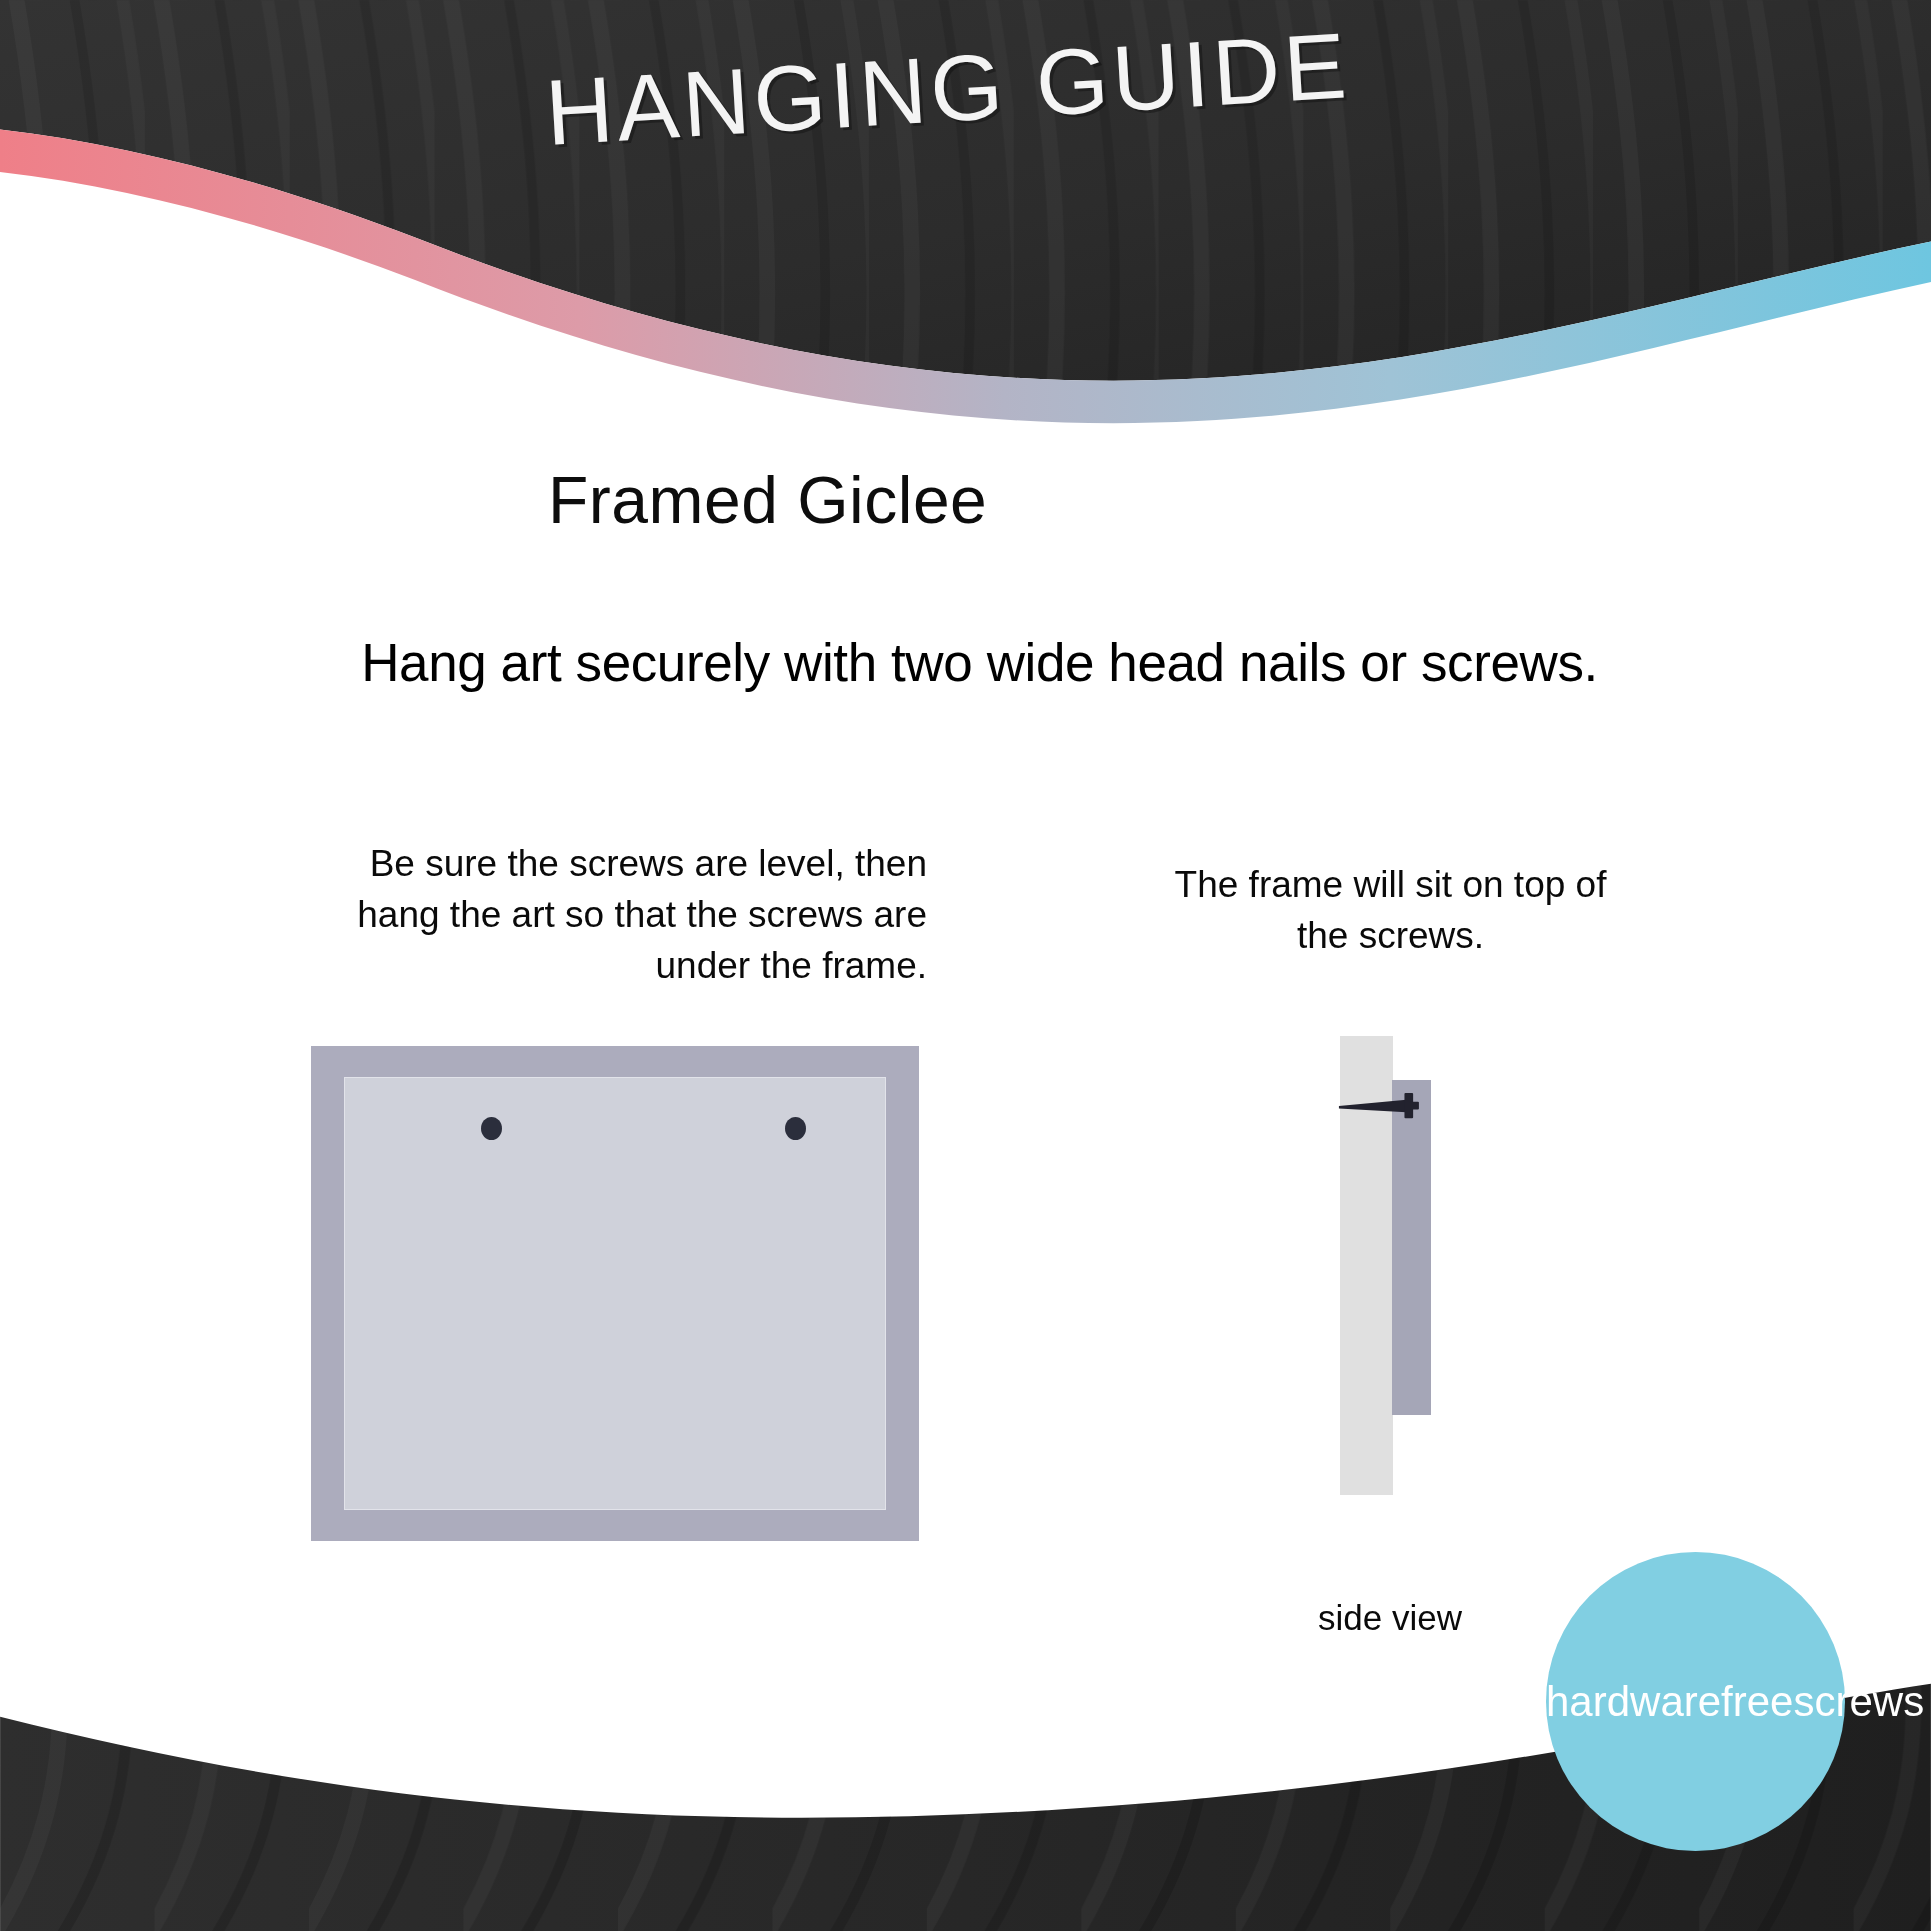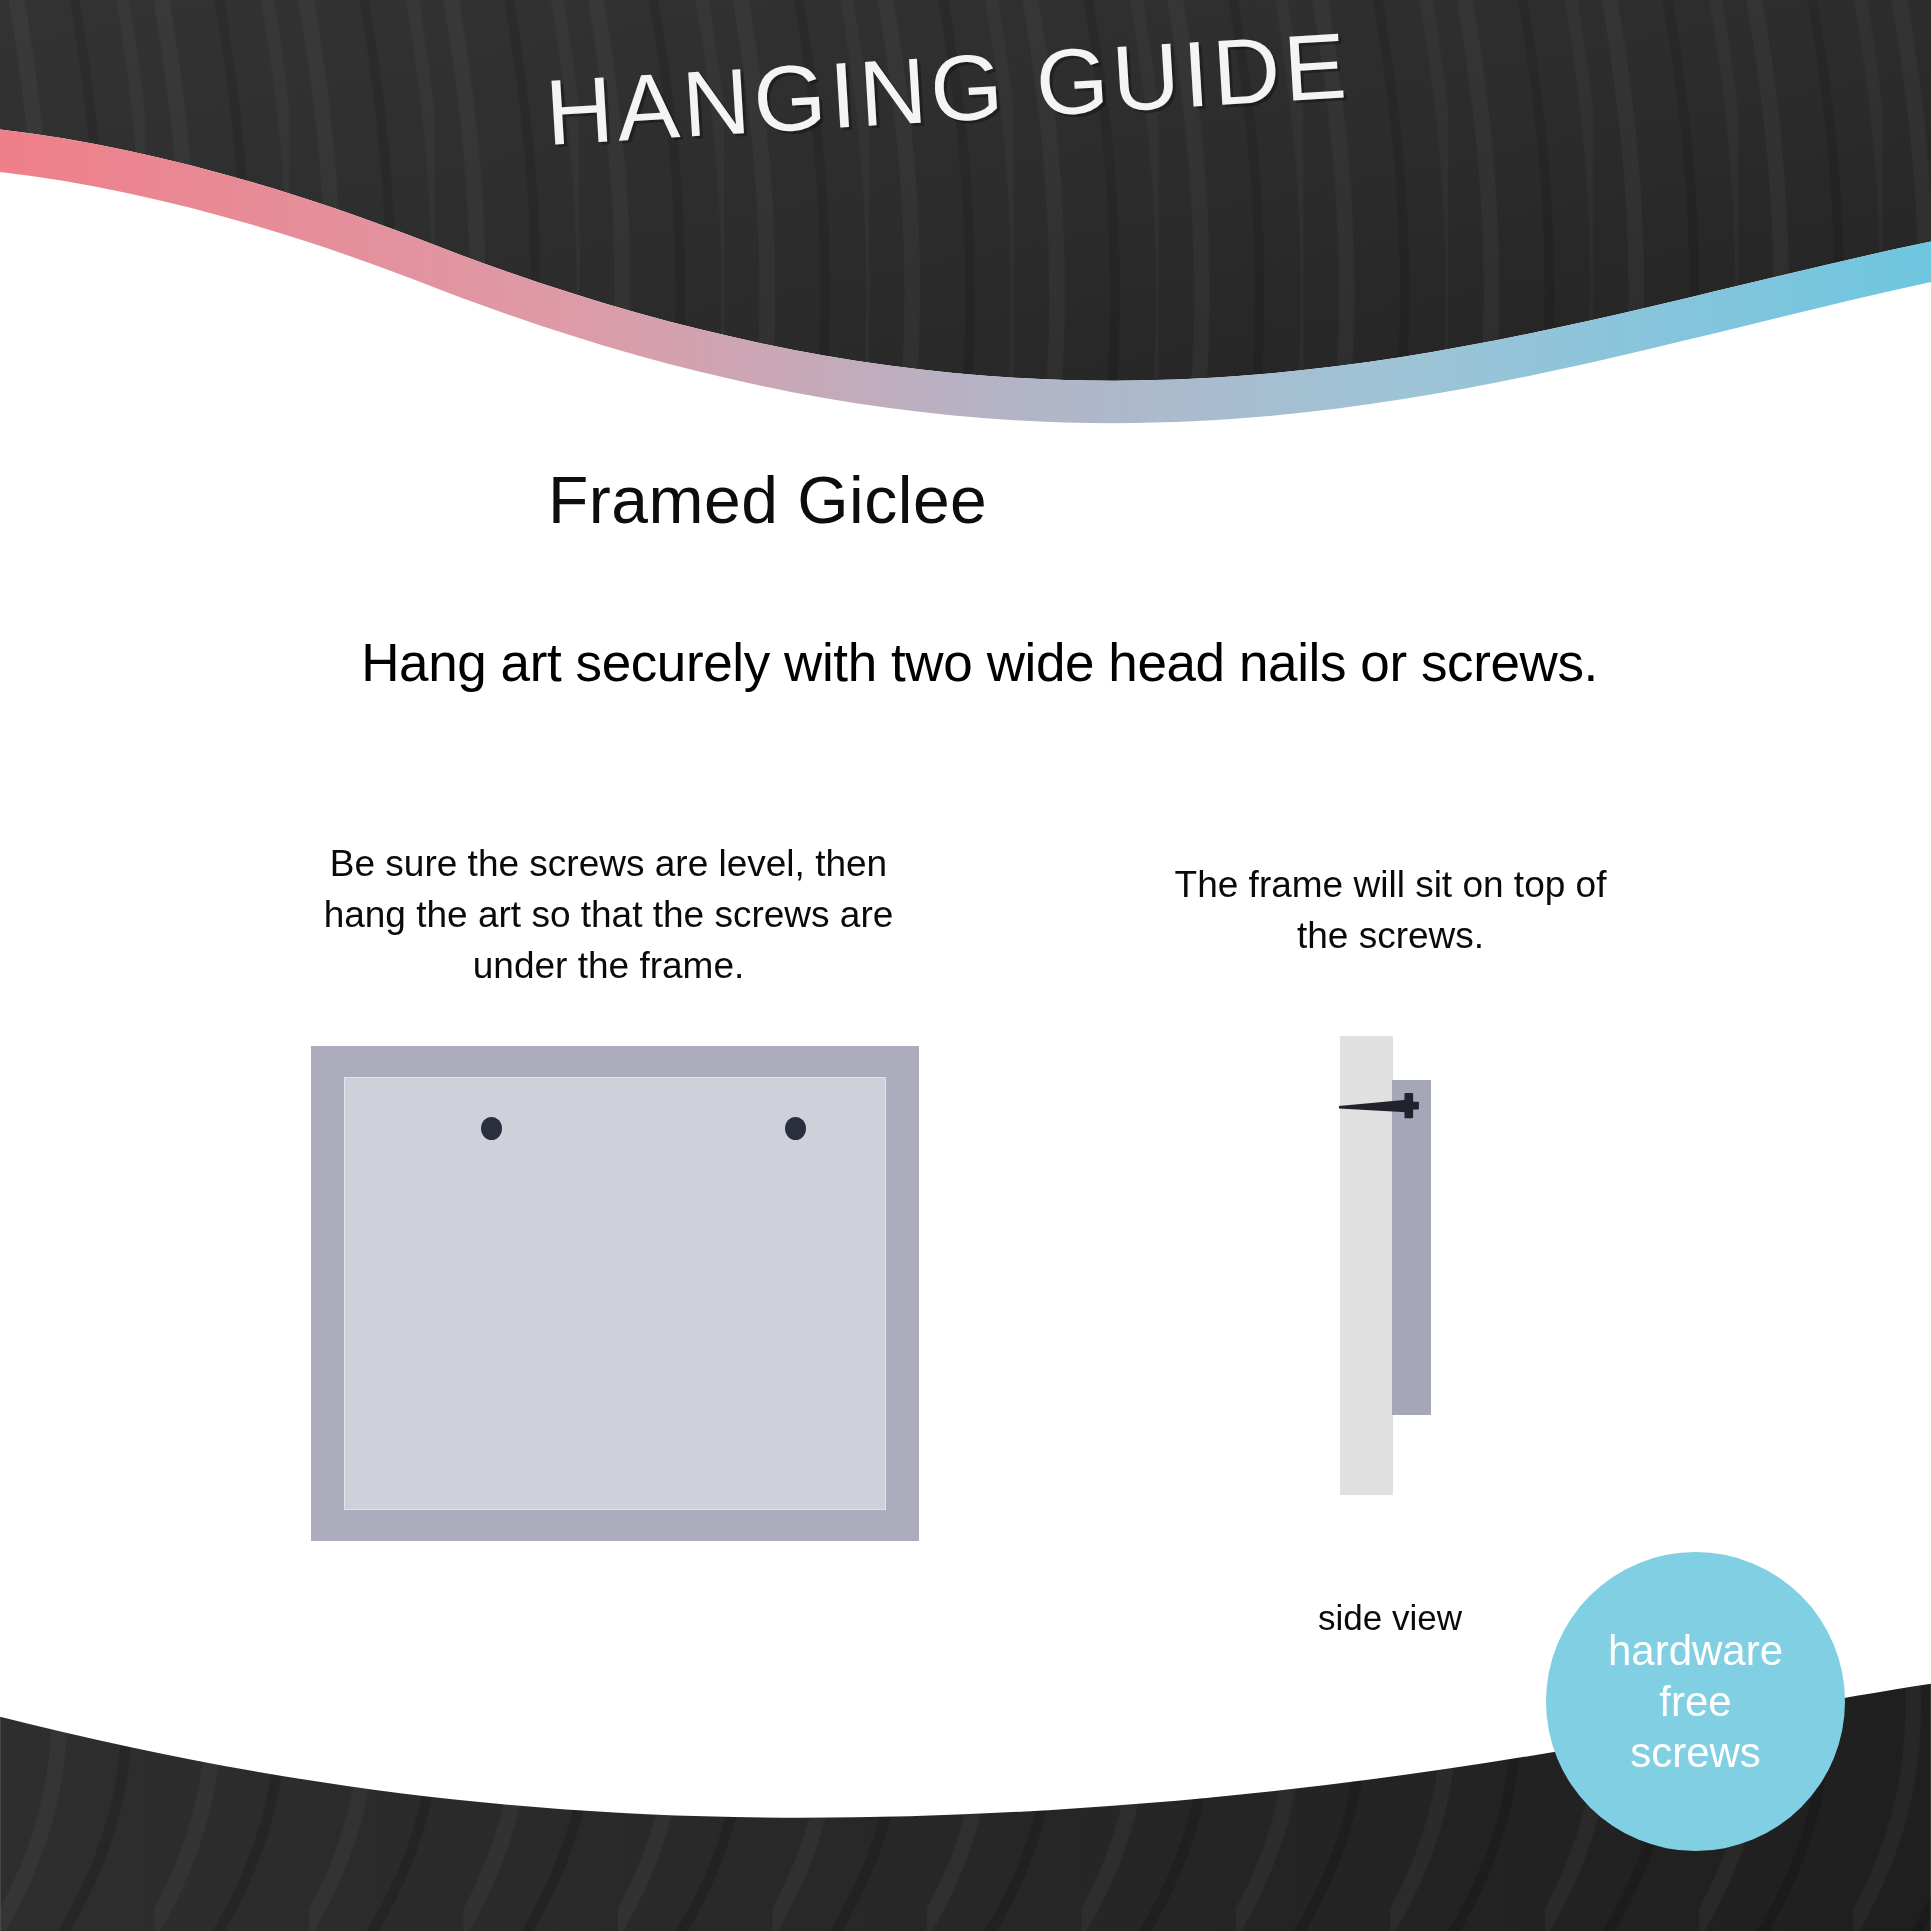--- a/index.html
+++ b/index.html
@@ -124,20 +124,21 @@
     line-height: 1.38;
     color: #0a0a0a;
     font-family: "Liberation Sans", sans-serif;
     font-weight: 400;
     text-align: center;
   }
   #front-caption {
     left: 290px;
     top: 838px;
     width: 637px;
+    text-align: right;
   }
   #side-caption {
     left: 1149px;
     top: 859px;
     width: 483px;
   }
 
   .view-label {
     position: absolute;
     font-size: 35px;
@@ -208,23 +209,23 @@
   
   #hardware-badge {
     position: absolute;
     left: 1546px;
     top: 1552px;
     width: 299px;
     height: 299px;
     border-radius: 50%;
     background: #81cfe2;
     display: flex;
-    flex-direction: column;
+    flex-direction: row;
     align-items: center;
-    justify-content: center;
+    justify-content: flex-start;
     z-index: 8;
   }
   .badge-line {
     color: #ffffff;
     font-family: "Liberation Sans", sans-serif;
     font-weight: 400;
     font-size: 42px;
     line-height: 1.22;
     text-align: center;
     white-space: nowrap;

